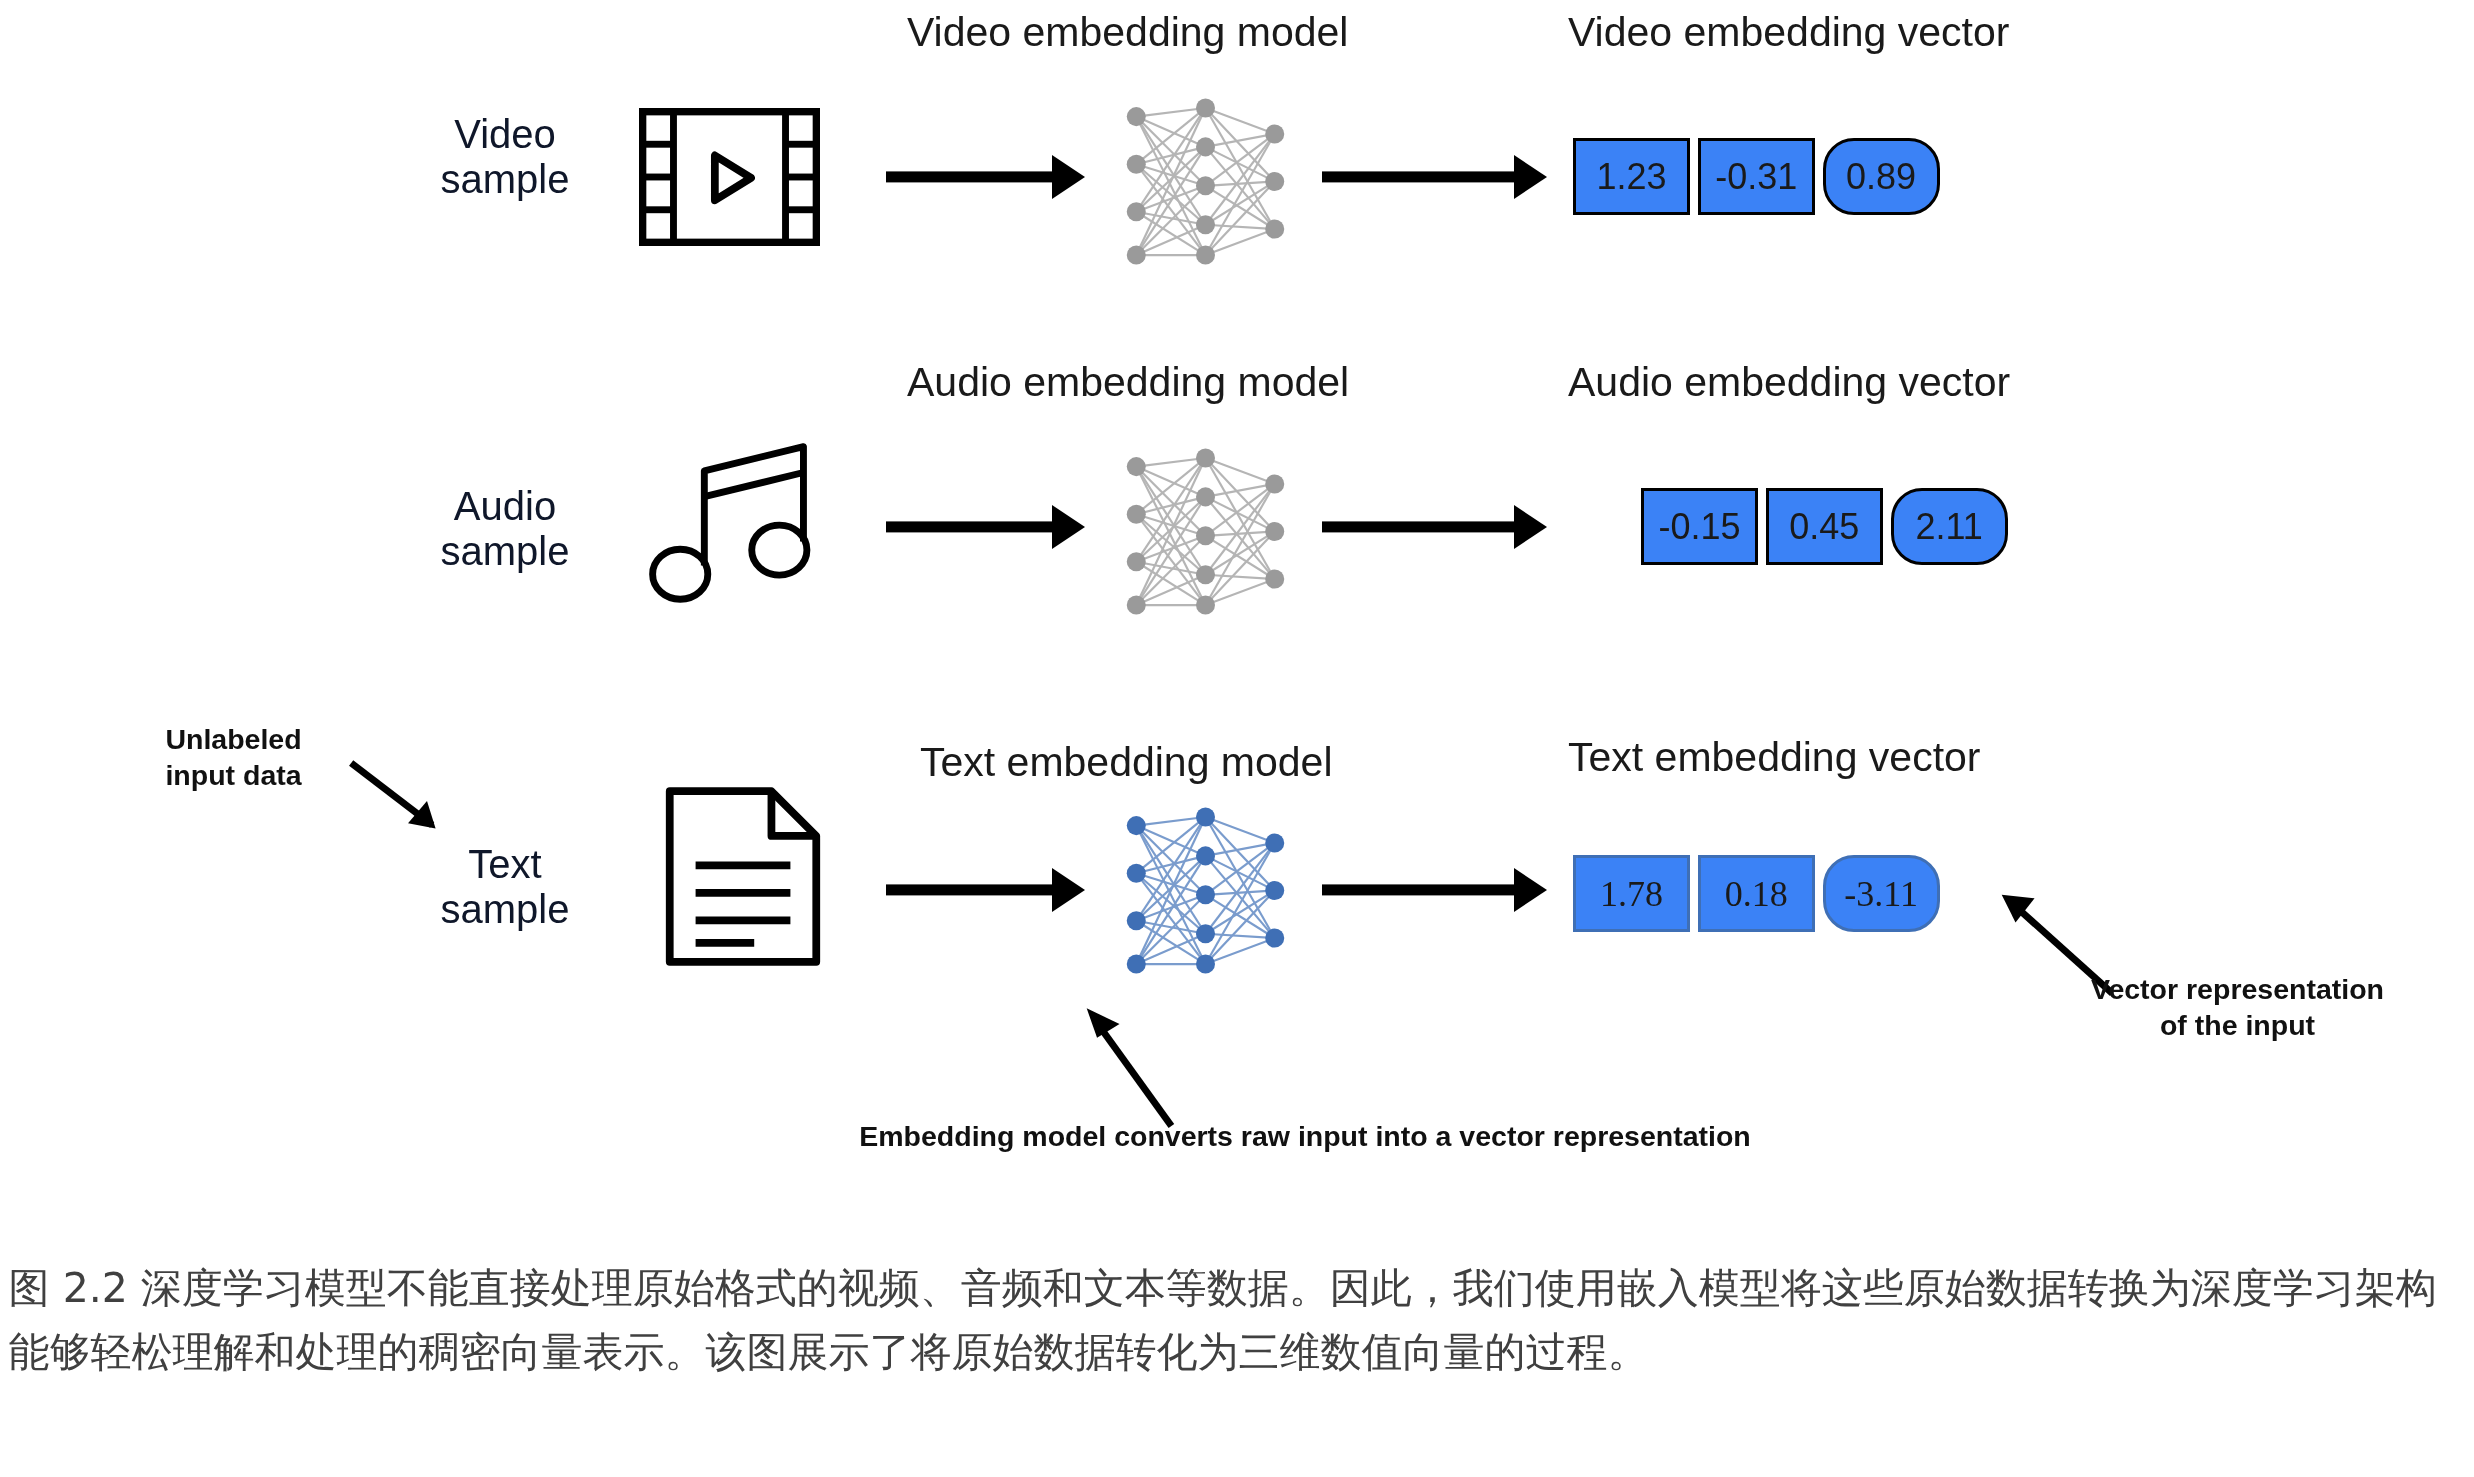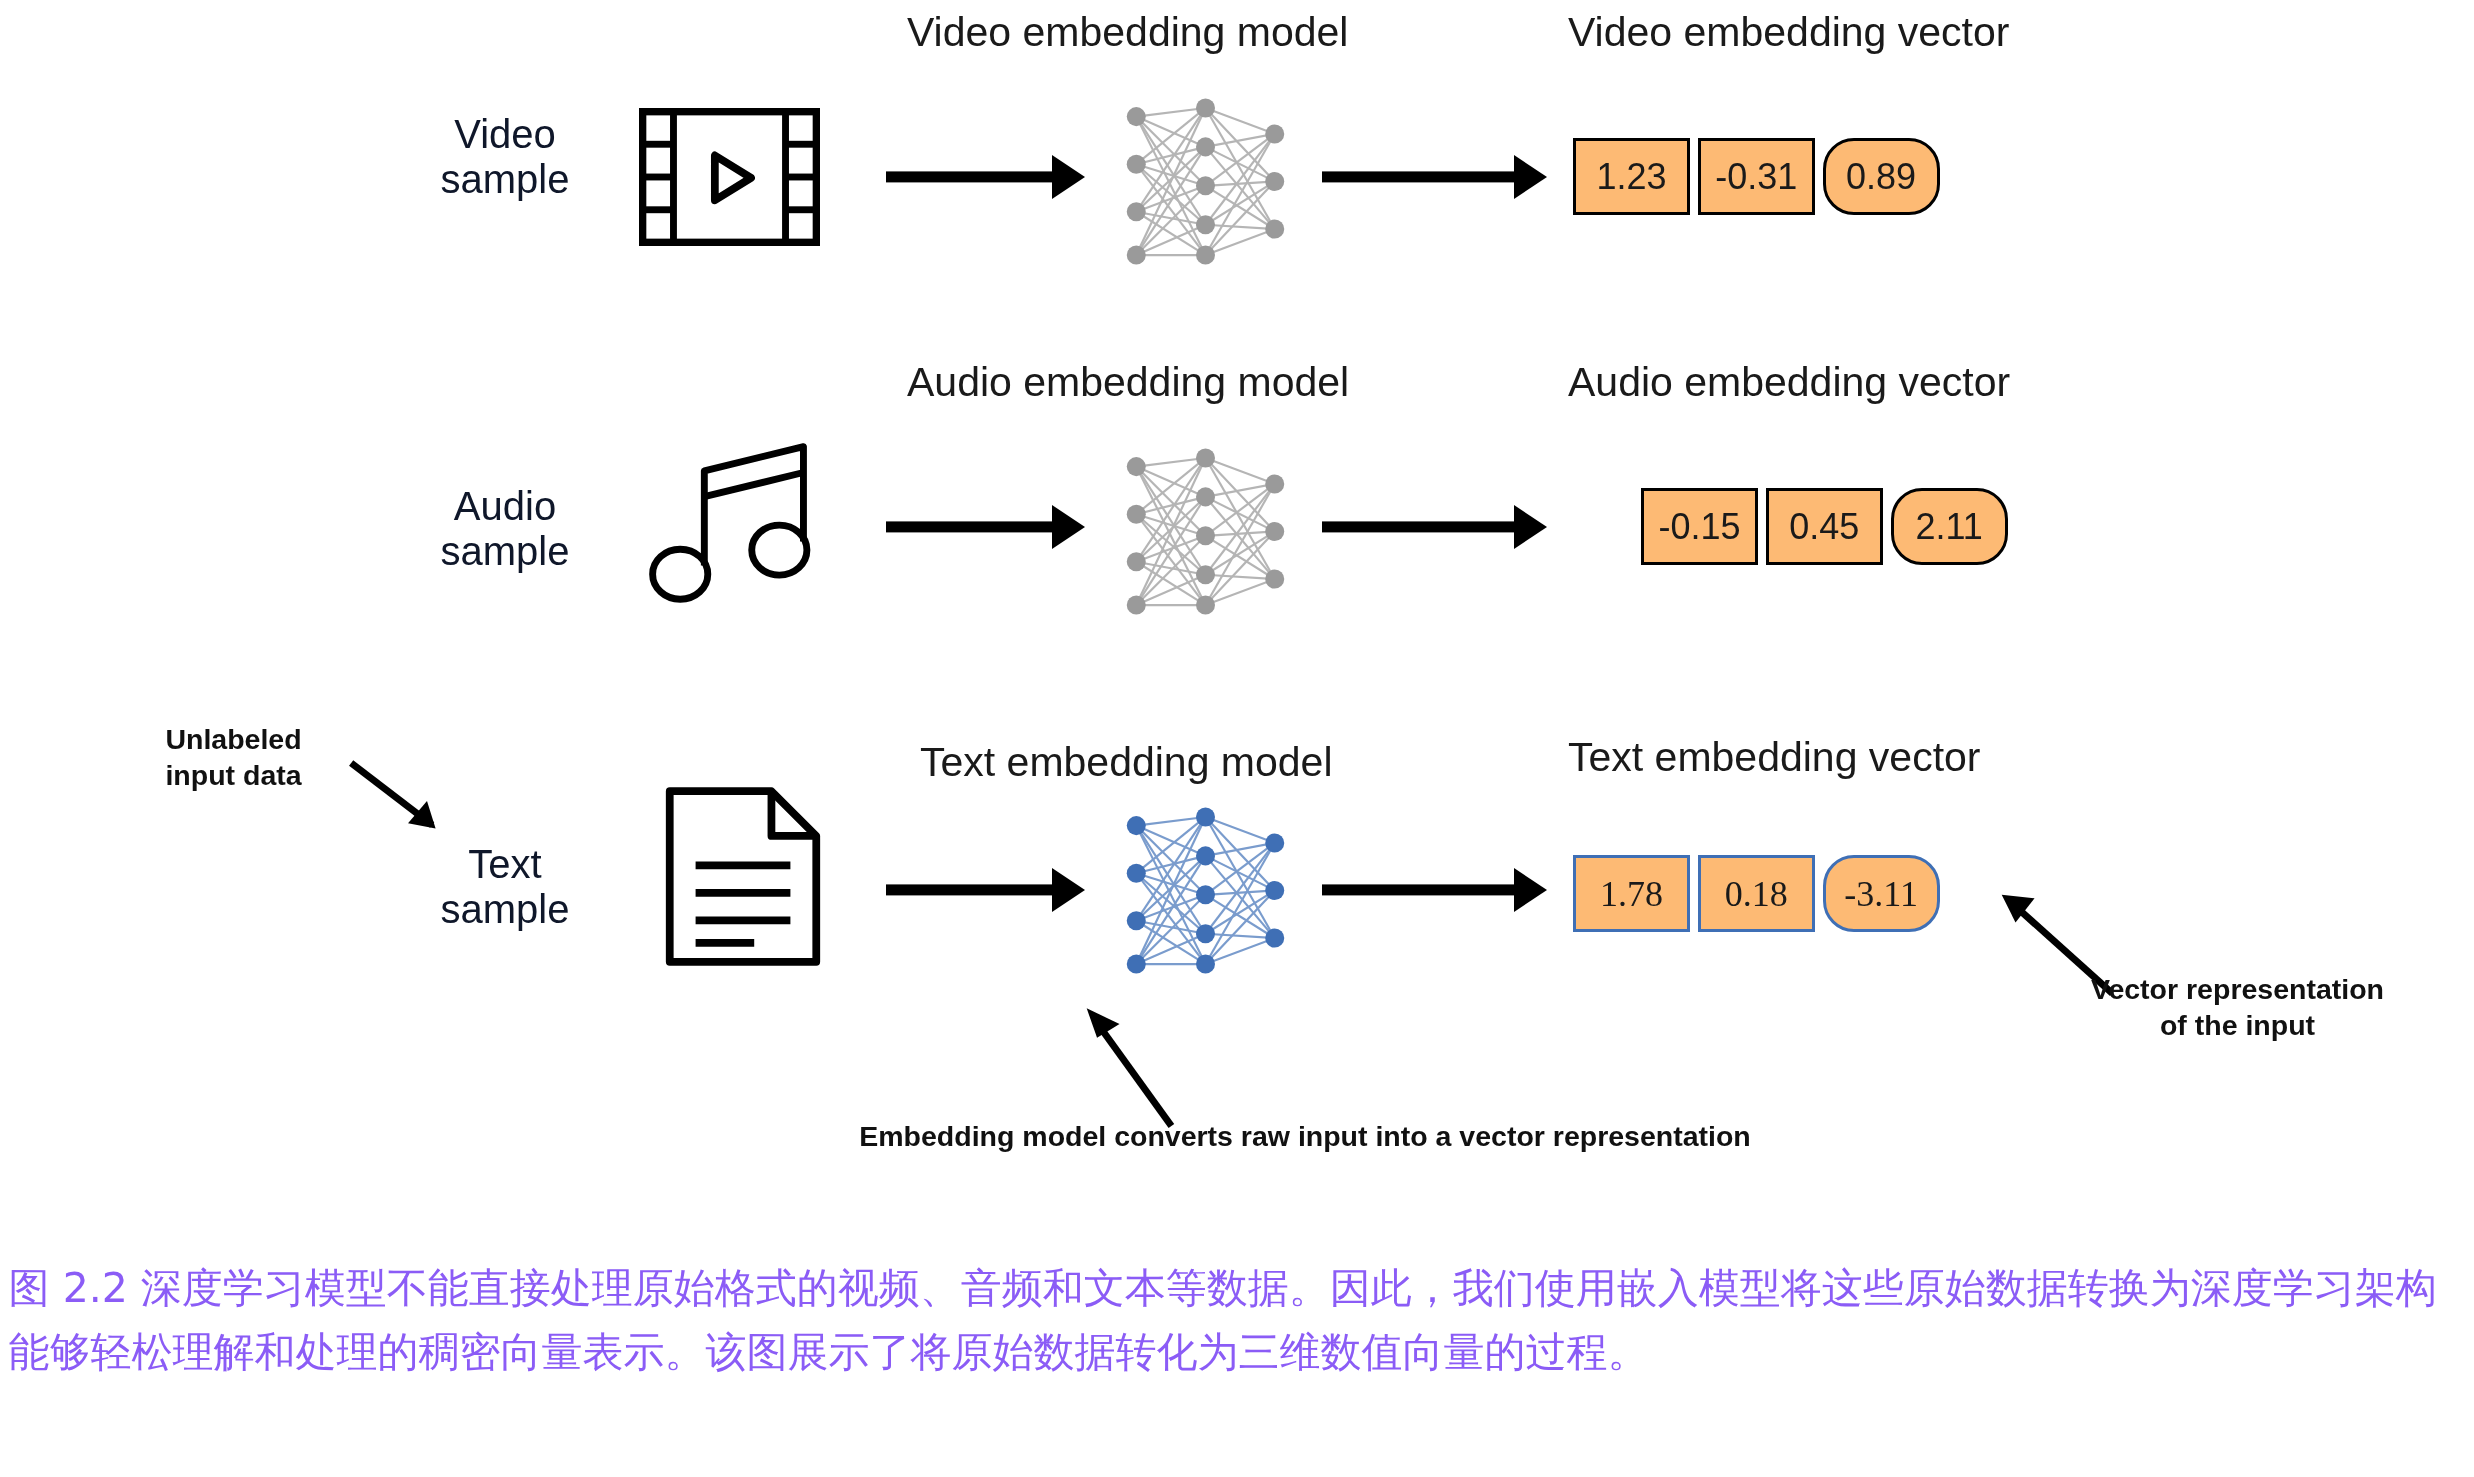--- a/index.html
+++ b/index.html
@@ -79,37 +79,37 @@
   .vector .cell {
     width: 111px;
     height: 71px;
     border: 3.5px solid #000;
     margin-right: 7.8px;
     display: flex;
     align-items: center;
     justify-content: center;
     font-size: 36px;
     color: #1a1a1a;
-    background: #fdba74;
+    background: #3b82f6;
   }
   .vector .cell:last-child { margin-right: 0; border-radius: 31px; }
   .vector.accent .cell { border-color: #3f6fb5; }
 
   
   .icon { position: absolute; }
 
   
   .caption {
     position: absolute;
     left: 8.6px;
     top: 1257px;
     width: 2454px;
     font-size: 41px;
     line-height: 1.55;
-    color: #8b5cf6;
+    color: #404040;
     font-family: "DejaVu Sans", sans-serif;
   }
 </style>
 </head>
 <body>
 
 <div class="figure">
 
   <div class="col-title" style="left:907px; top:8.6px;">Video embedding model</div>
   <div class="col-title" style="left:1568px; top:8.6px;">Video embedding vector</div>

